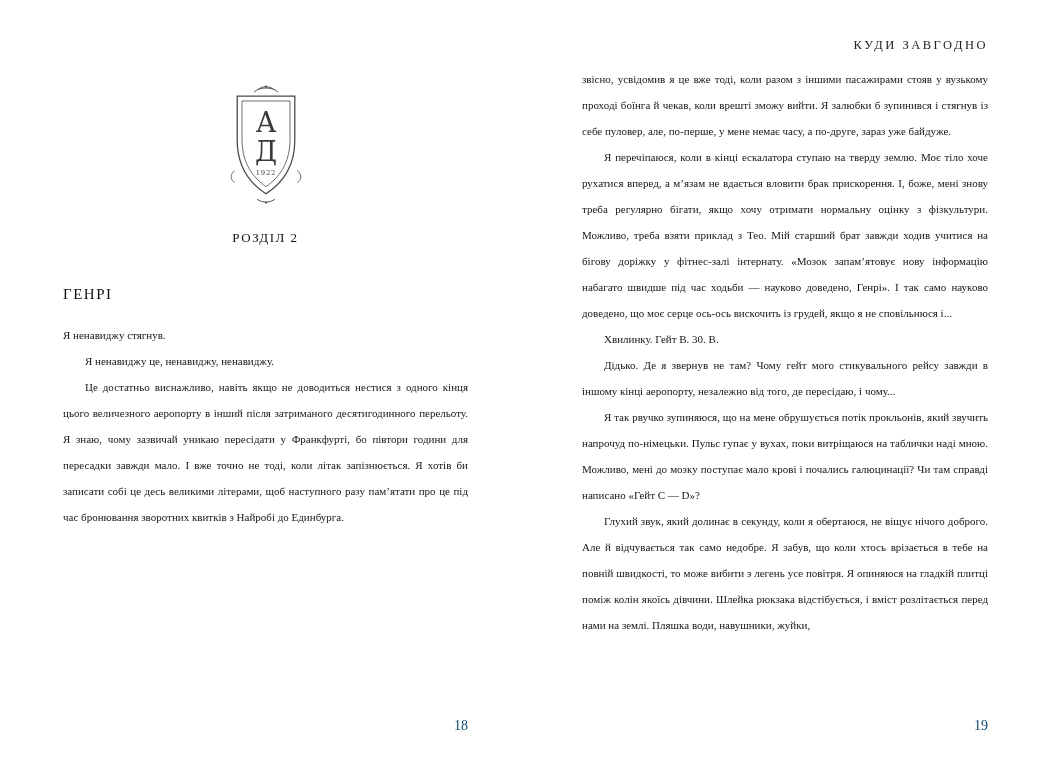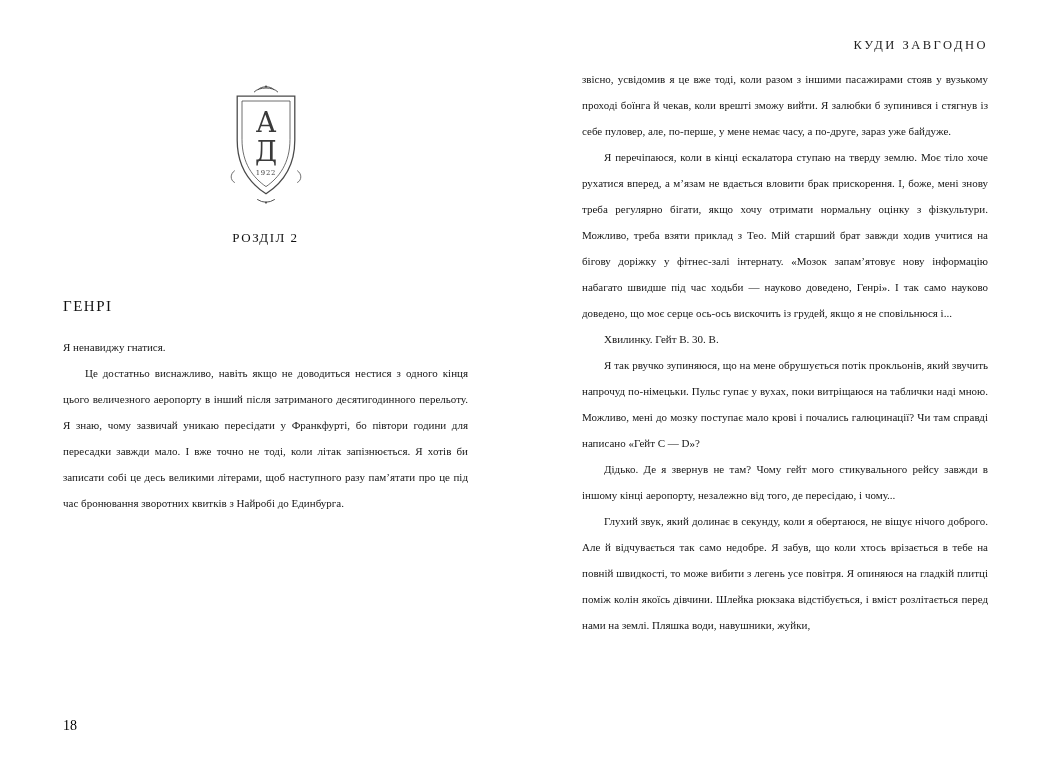--- a/index.html
+++ b/index.html
@@ -18,36 +18,36 @@
   }
 
   .emblem-wrap { margin:84px auto 0 auto; width:88px; text-align:center; }
   .emblem-wrap svg { display:block; margin:0 auto; }
 
   .chapter-title {
     text-align:center; margin-top:24px; font-size:13px;
     letter-spacing:1.5px; font-weight:normal; color:#111;
   }
   .chapter-subtitle {
-    margin-top:52px; font-size:15px; letter-spacing:1.5px; color:#111;
+    margin-top:40px; font-size:15px; letter-spacing:1.5px; color:#111;
   }
 
   .body-text {
     margin-top:19px; font-size:11px; line-height:26px;
     text-align:justify; color:#161616;
   }
   .page-right .body-text { margin-top:0; padding-top:66px; }
 
   .para { margin:0; }
   .para.indent { text-indent:22px; }
   .italic { }
 
   .page-number {
     position:absolute; bottom:26px; left:0; width:100%;
-    text-align:left; font-size:14px; color:#000000;
+    text-align:right; font-size:14px; color:#0c4a6e;
   }
 
   .emblem-text { font-family:"DejaVu Serif", serif; fill:#3a3a3a; }
   .emblem-stroke { fill:none; stroke:#4a4a4a; }
 </style>
 </head>
 <body>
 
 <div class="spread">
 
@@ -74,35 +74,37 @@
         <path class="emblem-stroke" stroke-width="1.2" d="M44,144 Q55,151 66,144"></path>
         <circle cx="55" cy="148" r="1.3" fill="#4a4a4a"></circle>
       </svg>
     </div>
 
     <div class="chapter-title">РОЗДІЛ 2</div>
 
     <div class="chapter-subtitle">ГЕНРІ</div>
 
     <div class="body-text" id="left-body">
-        <p class="para"><span>Я ненавиджу гнатися.</span></p>
+        <p class="para"><span>Я ненавиджу стягнув.</span></p>
+        <p class="para indent"><span>Я ненавиджу це, ненавиджу, ненавиджу.</span></p>
         <p class="para indent"><span>Це достатньо виснажливо, навіть якщо не доводиться нестися з одного кінця цього величезного аеропорту в інший після затриманого десятигодинного перельоту. Я знаю, чому зазвичай уникаю пересідати у Франкфурті, бо півтори години для пересадки завжди мало. І вже точно не тоді, коли літак запізнюється. Я хотів би записати собі це десь великими літерами, щоб наступного разу памʼятати про це під час бронювання зворотних квитків з Найробі до Единбурга.</span></p>
       </div>
 
     <div class="page-number">18</div>
   </div>
 
   <div class="page page-right">
 
     <div class="running-head">КУДИ ЗАВГОДНО</div>
 
     <div class="body-text" id="right-body">
         <p class="para"><span>звісно, усвідомив я це вже тоді, коли разом з іншими пасажирами стояв у вузькому проході боїнга й чекав, коли врешті зможу вийти. Я залюбки б зупинився і стягнув із себе пуловер, але, по-перше, у мене немає часу, а по-друге, зараз уже байдуже.</span></p>
         <p class="para indent"><span>Я перечіпаюся, коли в кінці ескалатора ступаю на тверду землю. Моє тіло хоче рухатися вперед, а мʼязам не вдається вловити брак прискорення. І, боже, мені знову треба регулярно бігати, якщо хочу отримати нормальну оцінку з фізкультури. Можливо, треба взяти приклад з Тео. Мій старший брат завжди ходив учитися на бігову доріжку у фітнес-залі інтернату. </span><span class="italic">«Мозок запамʼятовує нову інформацію набагато швидше під час ходьби — науково доведено, Генрі»</span><span>. І так само науково доведено, що моє серце ось-ось вискочить із грудей, якщо я не сповільнюся і...</span></p>
         <p class="para indent"><span>Хвилинку. Гейт В. 30. </span><span class="italic">В.</span></p>
+        <p class="para indent"><span>Дідько. Де я звернув не там? Чому гейт мого стикувального рейсу завжди в іншому кінці аеропорту, незалежно від того, де пересідаю, і чому...</span></p>
         <p class="para indent"><span>Я так рвучко зупиняюся, що на мене обрушується потік прокльонів, який звучить напрочуд по-німецьки. Пульс гупає у вухах, поки витріщаюся на таблички наді мною. Можливо, мені до мозку поступає мало крові і почались галюцинації? Чи там справді написано «Гейт С — D»?</span></p>
-        <p class="para indent"><span>Дідько. Де я звернув не там? Чому гейт мого стикувального рейсу завжди в іншому кінці аеропорту, незалежно від того, де пересідаю, і чому...</span></p>
         <p class="para indent"><span>Глухий звук, який долинає в секунду, коли я обертаюся, не віщує нічого доброго. Але й відчувається так само недобре. Я забув, що коли хтось врізається в тебе на повній швидкості, то може вибити з легень усе повітря. Я опиняюся на гладкій плитці поміж колін якоїсь дівчини. Шлейка рюкзака відстібується, і вміст розлітається перед нами на землі. Пляшка води, навушники, жуйки,</span></p>
       </div>
 
+    <div class="page-number">19</div>
   </div>
 
 </div>
 
 </body></html>

